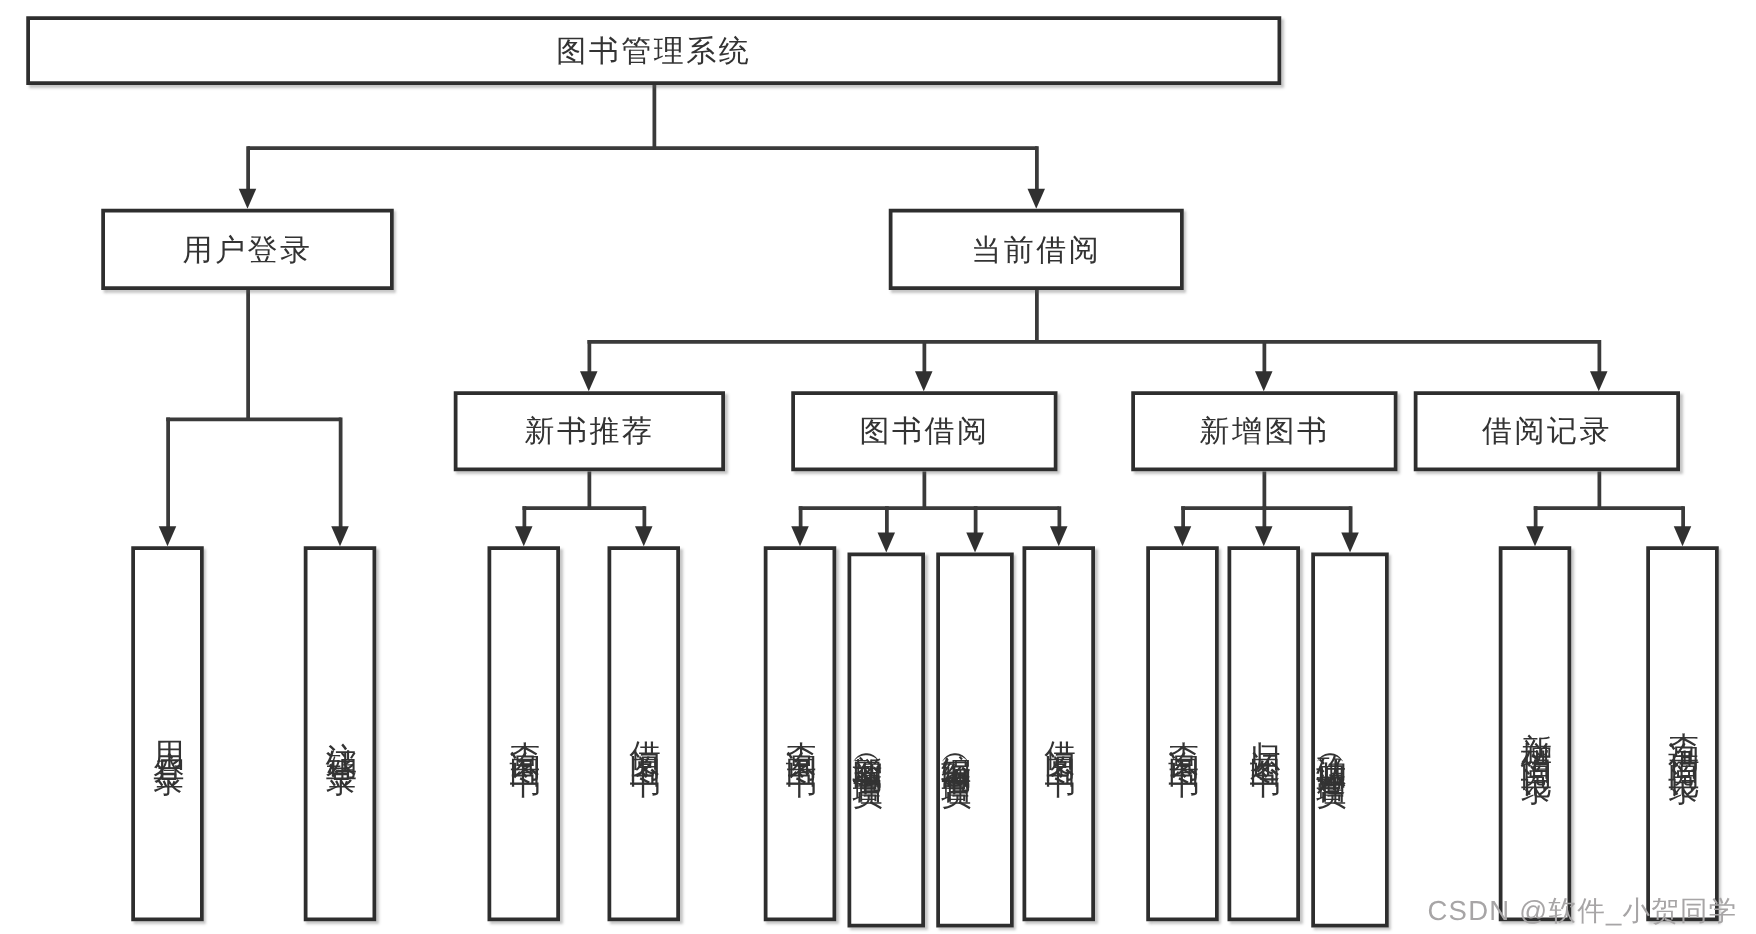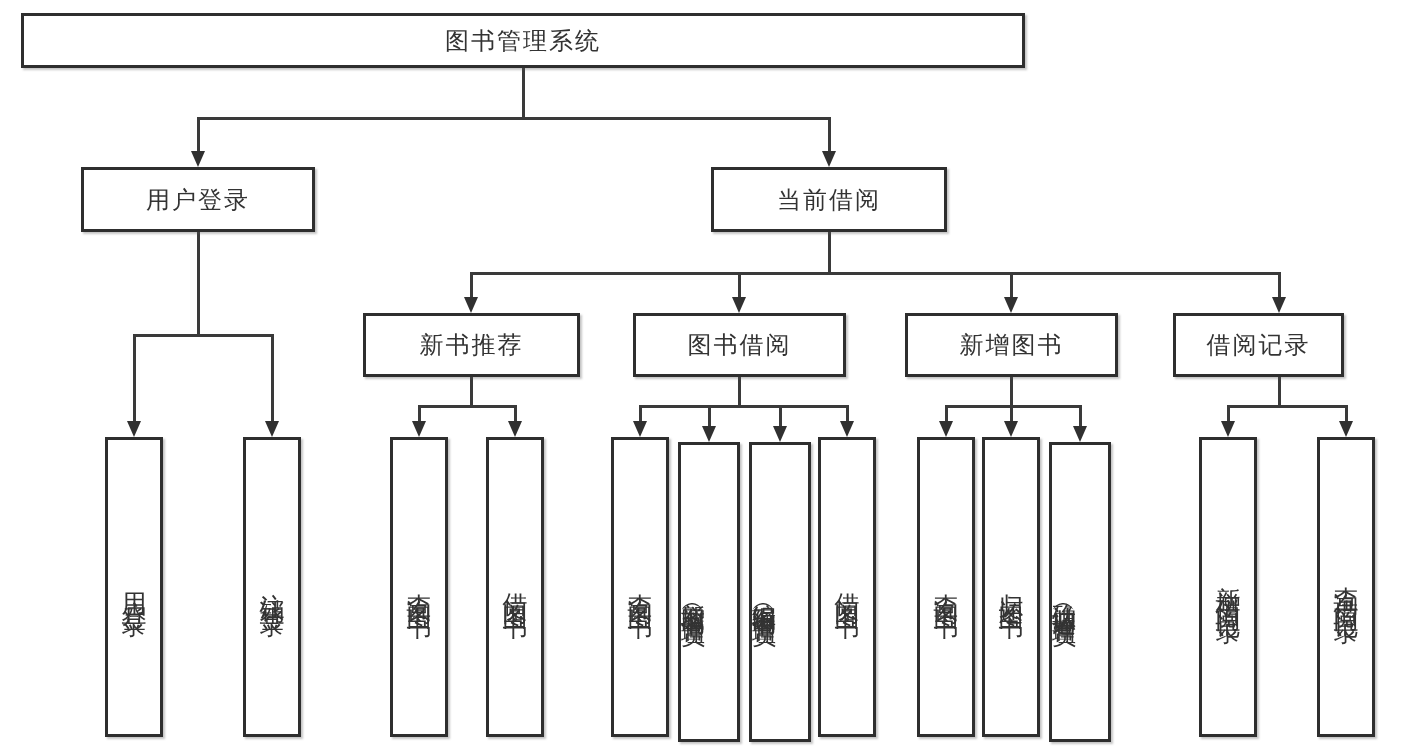--- a/index.html
+++ b/index.html
@@ -135,21 +135,21 @@
 
   <div class="hbox" style="left:363px;top:313px;width:217px;height:64px;">
       <span>新书推荐</span>
     </div>
   <div class="hbox" style="left:633px;top:313px;width:213px;height:64px;align-items:center;">
       <span>图书借阅</span>
     </div>
   <div class="hbox" style="left:905px;top:313px;width:213px;height:64px;">
       <span>新增图书</span>
     </div>
-  <div class="hbox" style="left:1173px;top:313px;width:171px;height:64px;">
+  <div class="hbox" style="left:1131px;top:313px;width:213px;height:64px;">
       <span>借阅记录</span>
     </div>
 
   <div class="vbox" style="left:105px;top:437px;">
       <span>用户登录</span>
     </div>
   <div class="vbox" style="left:243px;top:437px;">
       <span>注销登录</span>
     </div>
 
@@ -183,14 +183,15 @@
       <span>确认归还（管理员）</span>
     </div>
 
   <div class="vbox" style="left:1199px;top:437px;">
       <span>新增借阅记录</span>
     </div>
   <div class="vbox" style="left:1317px;top:437px;">
       <span>查询借阅记录</span>
     </div>
 
+  <div id="watermark">CSDN @软件_小贺同学</div>
 
 </div>
 
 </body></html>

